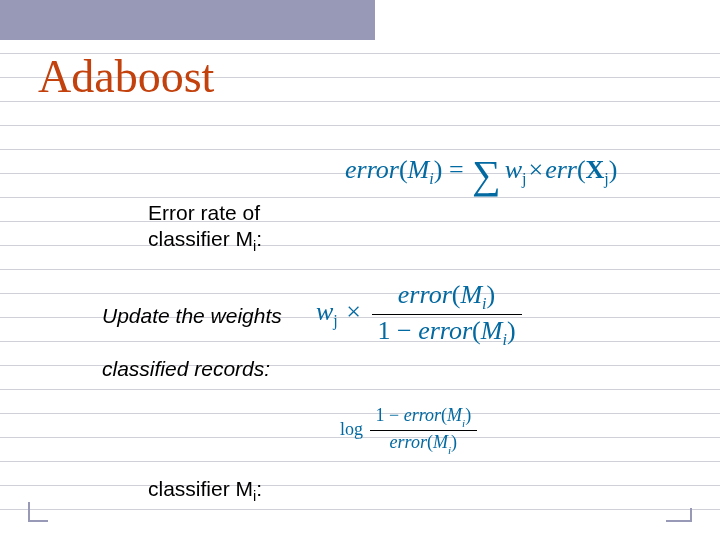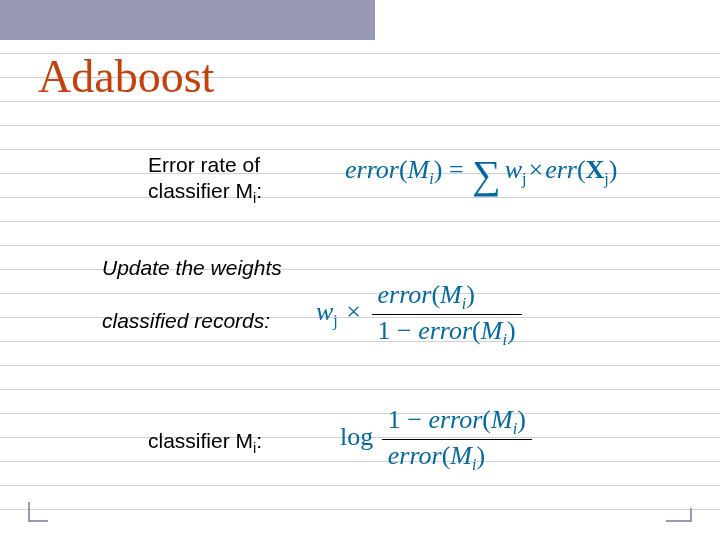--- a/index.html
+++ b/index.html
@@ -4,36 +4,36 @@
 <style>
 html,body{margin:0;padding:0;width:720px;height:540px;background:#fff;font-family:Verdana,Geneva,sans-serif;color:#000;overflow:hidden;}
 .slide{position:relative;width:720px;height:540px;}
 .topbar{position:absolute;left:0;top:0;width:375px;height:40px;background:#9799b7;}
 .rules{position:absolute;left:0;top:30px;width:720px;background:repeating-linear-gradient(to bottom,transparent 0,transparent 23px,#d0d0d8 23px,#d0d0d8 24px);}
 .title{position:absolute;left:38px;top:50px;font-size:46px;color:#c2410c;font-family:Georgia,'Times New Roman',serif;}
 .cornerL{position:absolute;left:28px;bottom:18px;width:18px;height:18px;border-left:2px solid #9799b7;border-bottom:2px solid #9799b7;}
 .cornerR{position:absolute;right:28px;bottom:18px;width:26px;height:14px;}
 .cornerR::before{content:"";position:absolute;right:0;bottom:0;width:26px;border-bottom:2px solid #9799b7;}
 .cornerR::after{content:"";position:absolute;right:0;bottom:0;height:14px;border-right:2px solid #9799b7;}
-.label{position:absolute;font-size:21px;line-height:1.25;}
+.label{position:absolute;font-size:21px;line-height:1.25;margin-top:48px;}
 .monosub{font-family:Liberation Sans, sans-serif;}
 .monosub sub{font-size:0.7em;}
 .formula{position:absolute;font-family:'Times New Roman',serif;font-style:italic;color:#0369a1;}
 
 .f1{left:345px;top:155px;font-size:26px;}
 .sum{display:inline-block;font-style:normal;font-size:40px;vertical-align:-10px;line-height:0.8;margin:0 4px 0 2px;font-family:'Times New Roman',serif;}
 .sub{font-size:0.62em;font-style:italic;vertical-align:-6px;}
 .subj{font-size:0.62em;font-style:normal;vertical-align:-6px;font-family:'Times New Roman',serif;}
 .bold{font-weight:bold;font-style:normal;}
 
-.frac{display:inline-block;vertical-align:middle;margin:0 2px;}
+.frac{display:inline-block;text-align:center;vertical-align:middle;margin:0 2px;}
 .frac .num{display:block;padding:0 6px 1px 6px;border-bottom:1.5px solid #000;}
 .frac .den{display:block;padding:1px 6px 0 6px;}
 .f2{left:316px;top:280px;font-size:26px;}
-.f3{left:340px;top:405px;font-size:26px;}
+.f3{left:340px;top:405px;font-size:18px;}
 .times{font-style:normal;padding:0 2px;}
 </style>
 </head>
 <body>
 
 <div class="slide">
   <div class="topbar"></div>
   <div class="rules" style="top:30px;height:480px;"></div>
   <div class="title">Adaboost</div>
 

